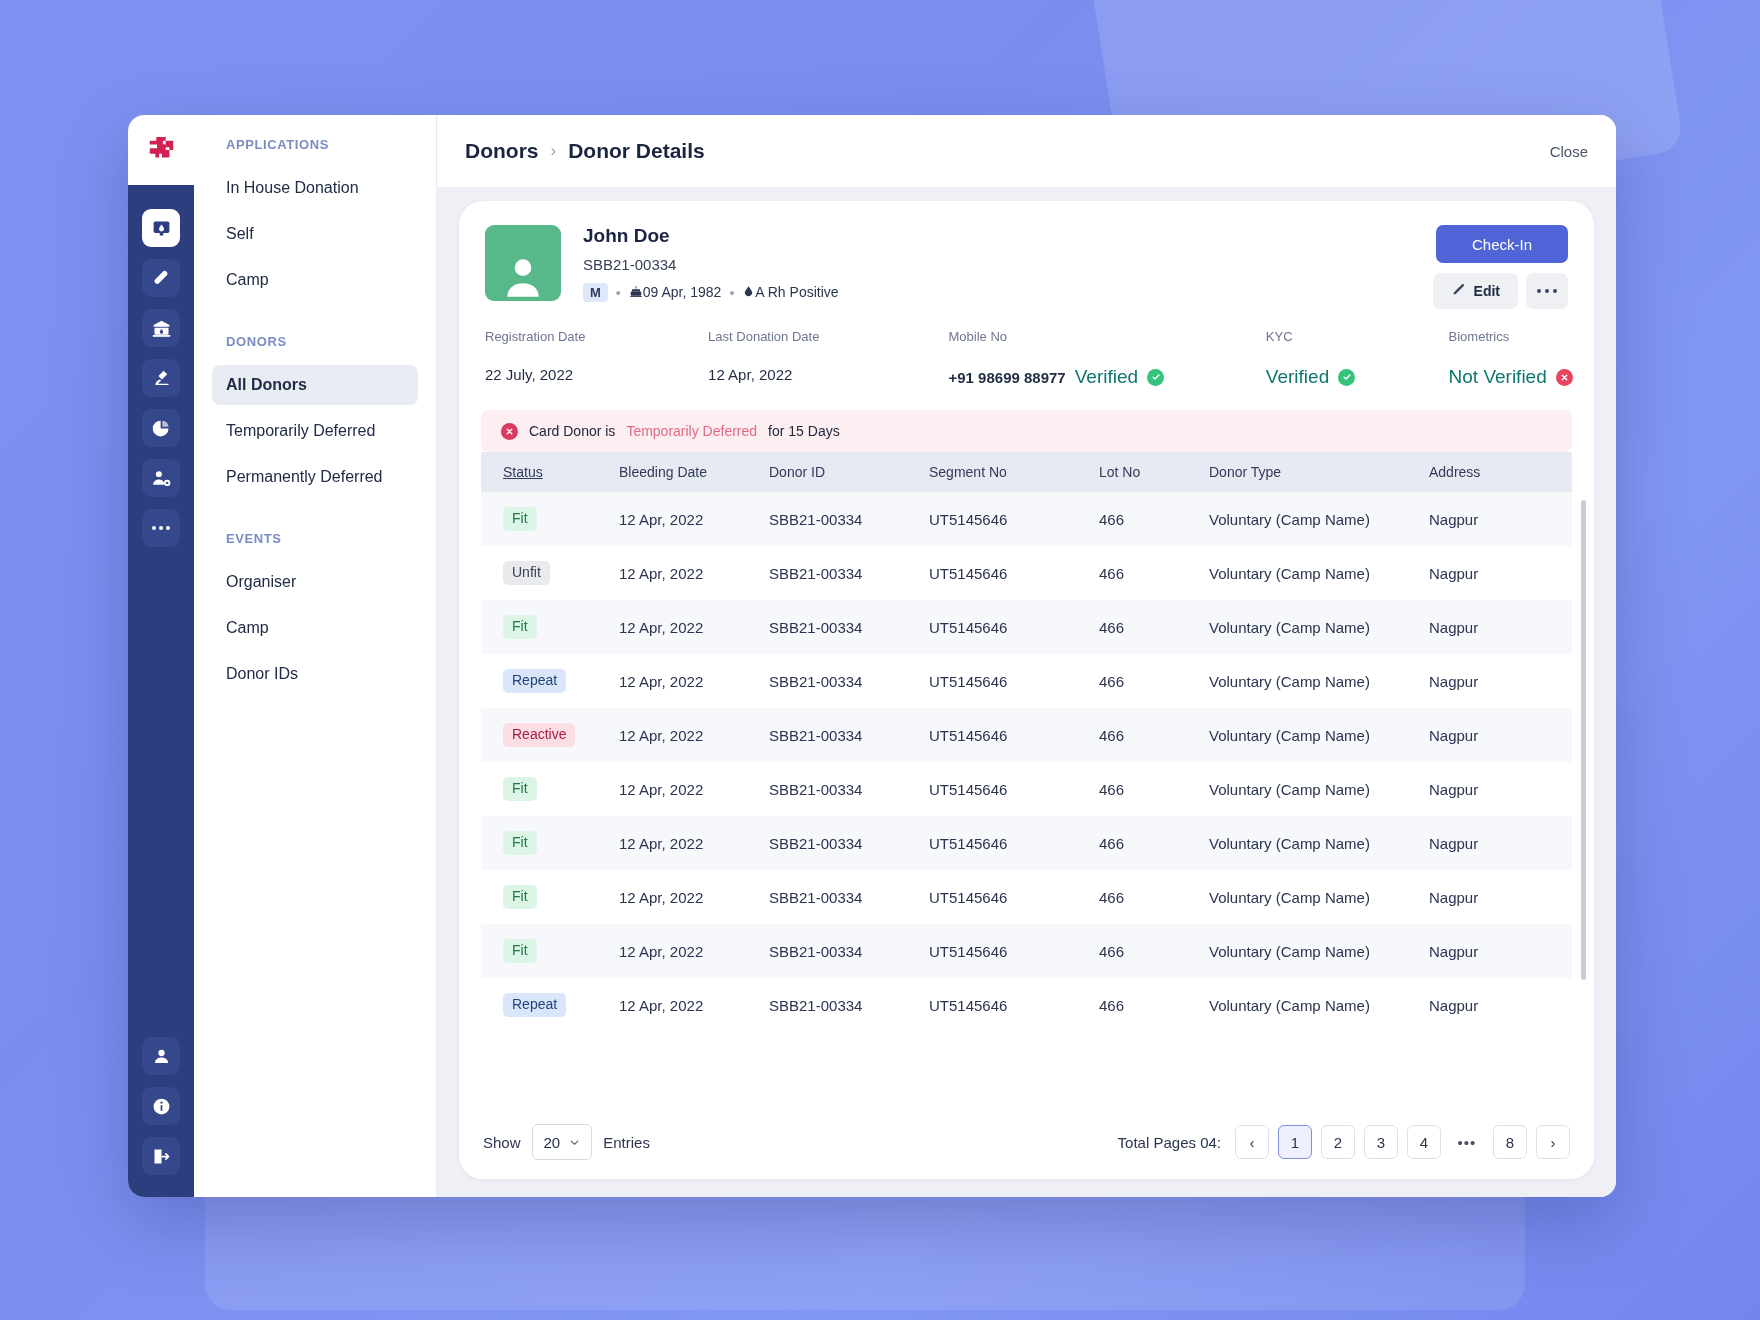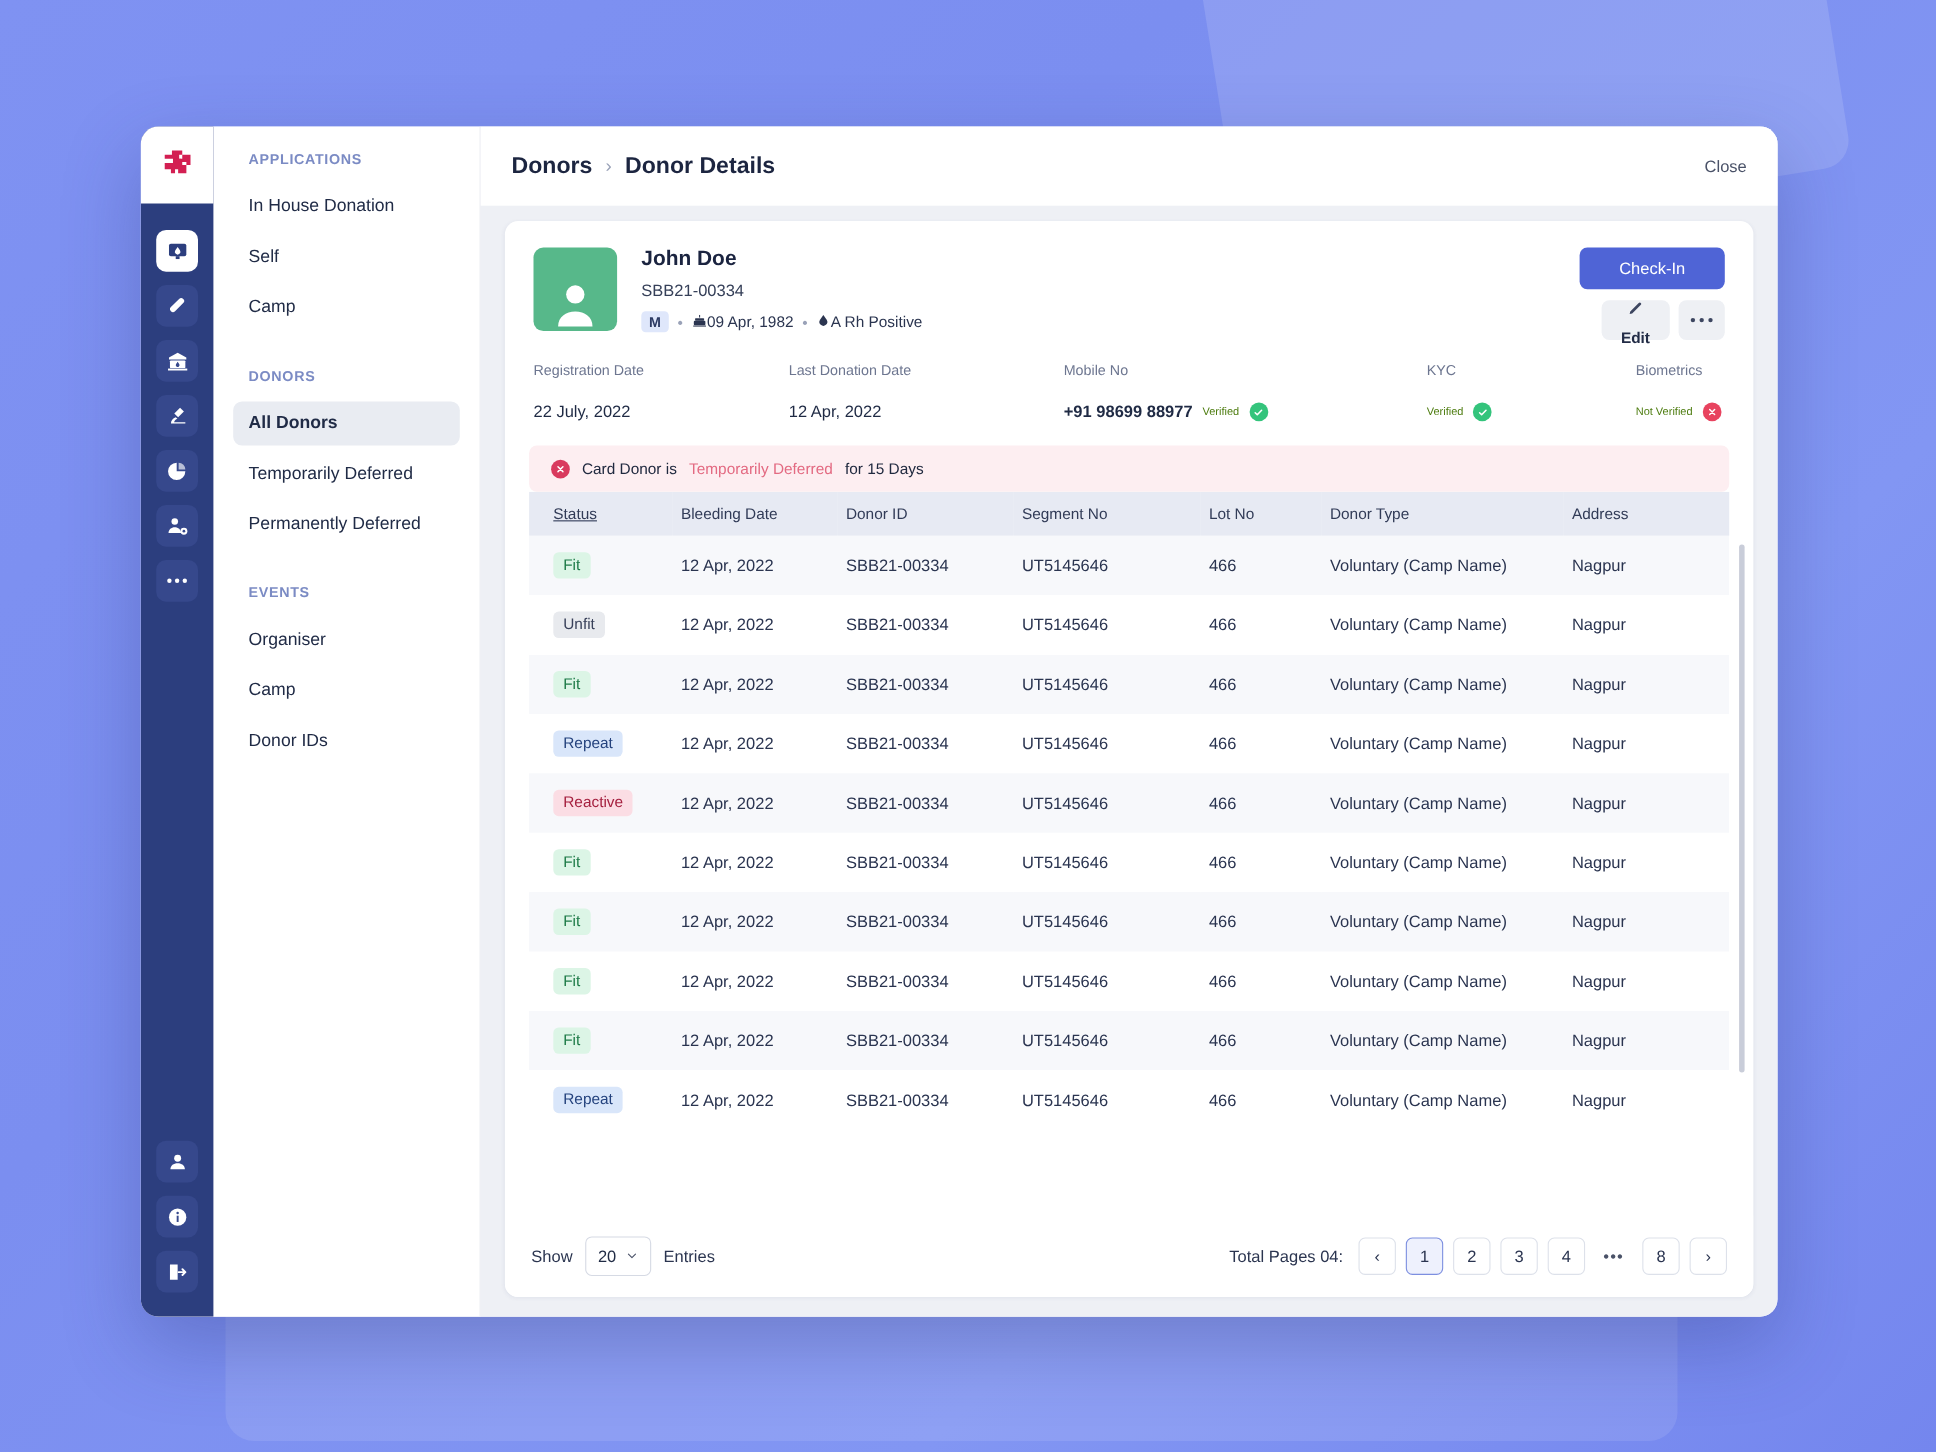--- a/index.html
+++ b/index.html
@@ -171,21 +171,21 @@
     cursor: pointer;
   }
 
   .content {
     flex: 1;
     padding: 14px 22px 18px 22px;
     min-height: 0;
   }
   .panel {
     background: #ffffff;
-    border-radius: 12px;
+    border-radius: 24px;
     height: 100%;
     display: flex;
     flex-direction: column;
     overflow: hidden;
     box-shadow: 0 1px 4px rgba(40,50,120,0.07);
   }
 
   
   .donor-head {
     padding: 24px 26px 0 26px;
@@ -257,21 +257,20 @@
     height: 36px;
     padding: 0 18px;
     display: flex;
     align-items: center;
     gap: 8px;
     font-size: 14px;
     font-weight: bold;
     color: #222c46;
     cursor: pointer;
     font-family: "Liberation Sans", sans-serif;
-    flex-direction: column;
   }
   .btn-more {
     background: #eef0f4;
     border: none;
     border-radius: 7px;
     height: 36px;
     width: 42px;
     display: flex;
     align-items: center;
     justify-content: center;
@@ -292,21 +291,21 @@
   }
   .field-value {
     font-size: 15px;
     color: #1f2a44;
     display: flex;
     align-items: center;
     gap: 9px;
     white-space: nowrap;
   }
   .field-value .num { font-weight: bold; }
-  .vtag { font-size: 10px; color: #4d7c0f; }
+  .vtag { font-size: 19px; color: #0f766e; }
   .chk {
     width: 17px; height: 17px; border-radius: 50%;
     background: #34c47c; display:inline-flex;
     align-items:center; justify-content:center; flex:0 0 17px;
   }
   .xmk {
     width: 17px; height: 17px; border-radius: 50%;
     background: #e8435f; display:inline-flex;
     align-items:center; justify-content:center; flex:0 0 17px;
   }

